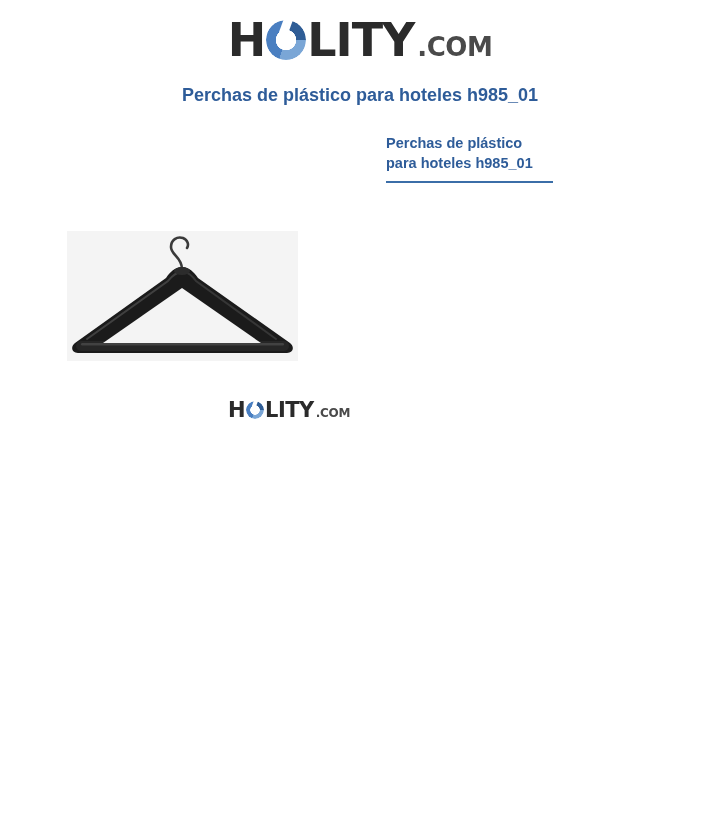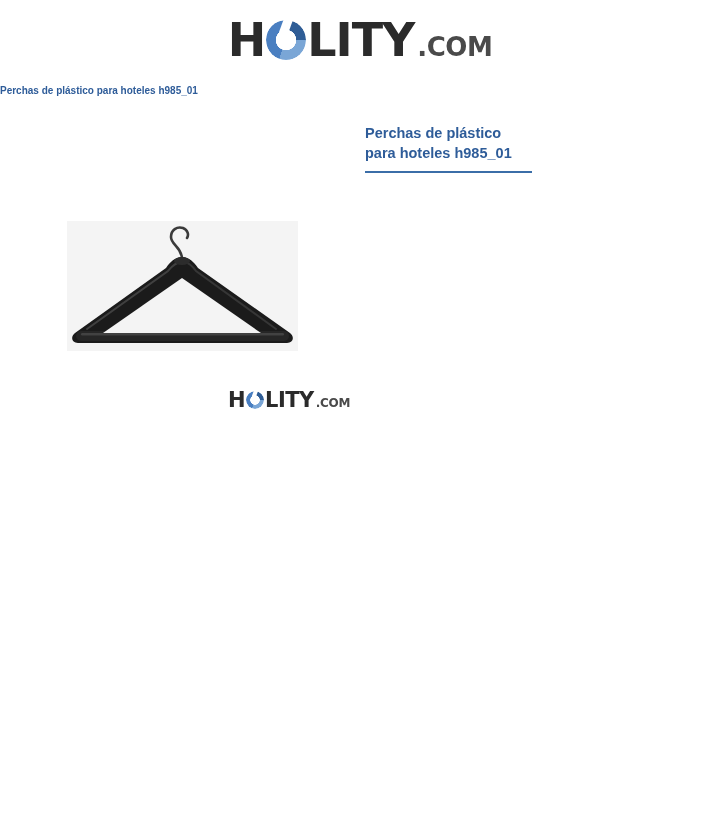--- a/index.html
+++ b/index.html
@@ -73,36 +73,36 @@
     font-family: "DejaVu Sans", sans-serif;
     font-weight: bold;
     font-size: 26px;
     color: #4a4a4a;
     margin-left: 3px;
     letter-spacing: -0.5px;
   }
 
   
   .page-title {
-    text-align: left;
+    text-align: center;
     color: #2e5c99;
-    font-size: 10px;
+    font-size: 18px;
     font-weight: bold;
     margin-top: 22px;
   }
 
   
   .content {
     position: relative;
     margin-top: 28px;
   }
 
   .product-info {
     position: absolute;
-    left: 365px;
+    left: 386px;
     top: 0;
     width: 170px;
   }
   .product-heading {
     color: #2e5c99;
     font-size: 14.5px;
     font-weight: bold;
     line-height: 1.35;
     margin: 0 0 8px 0;
   }

